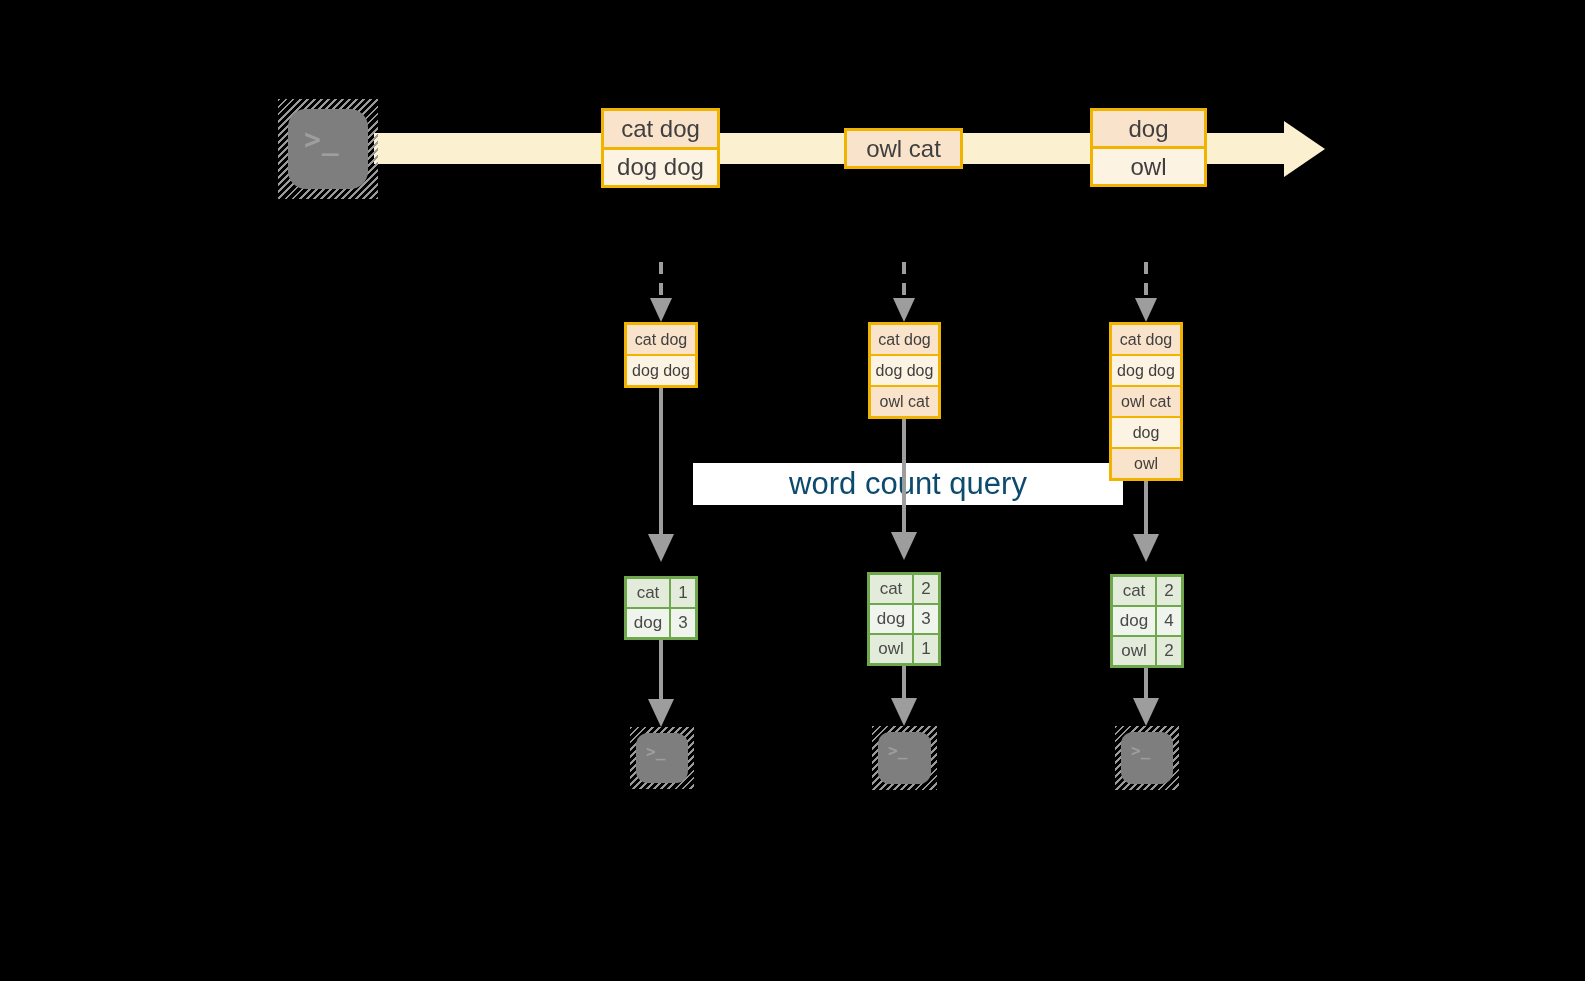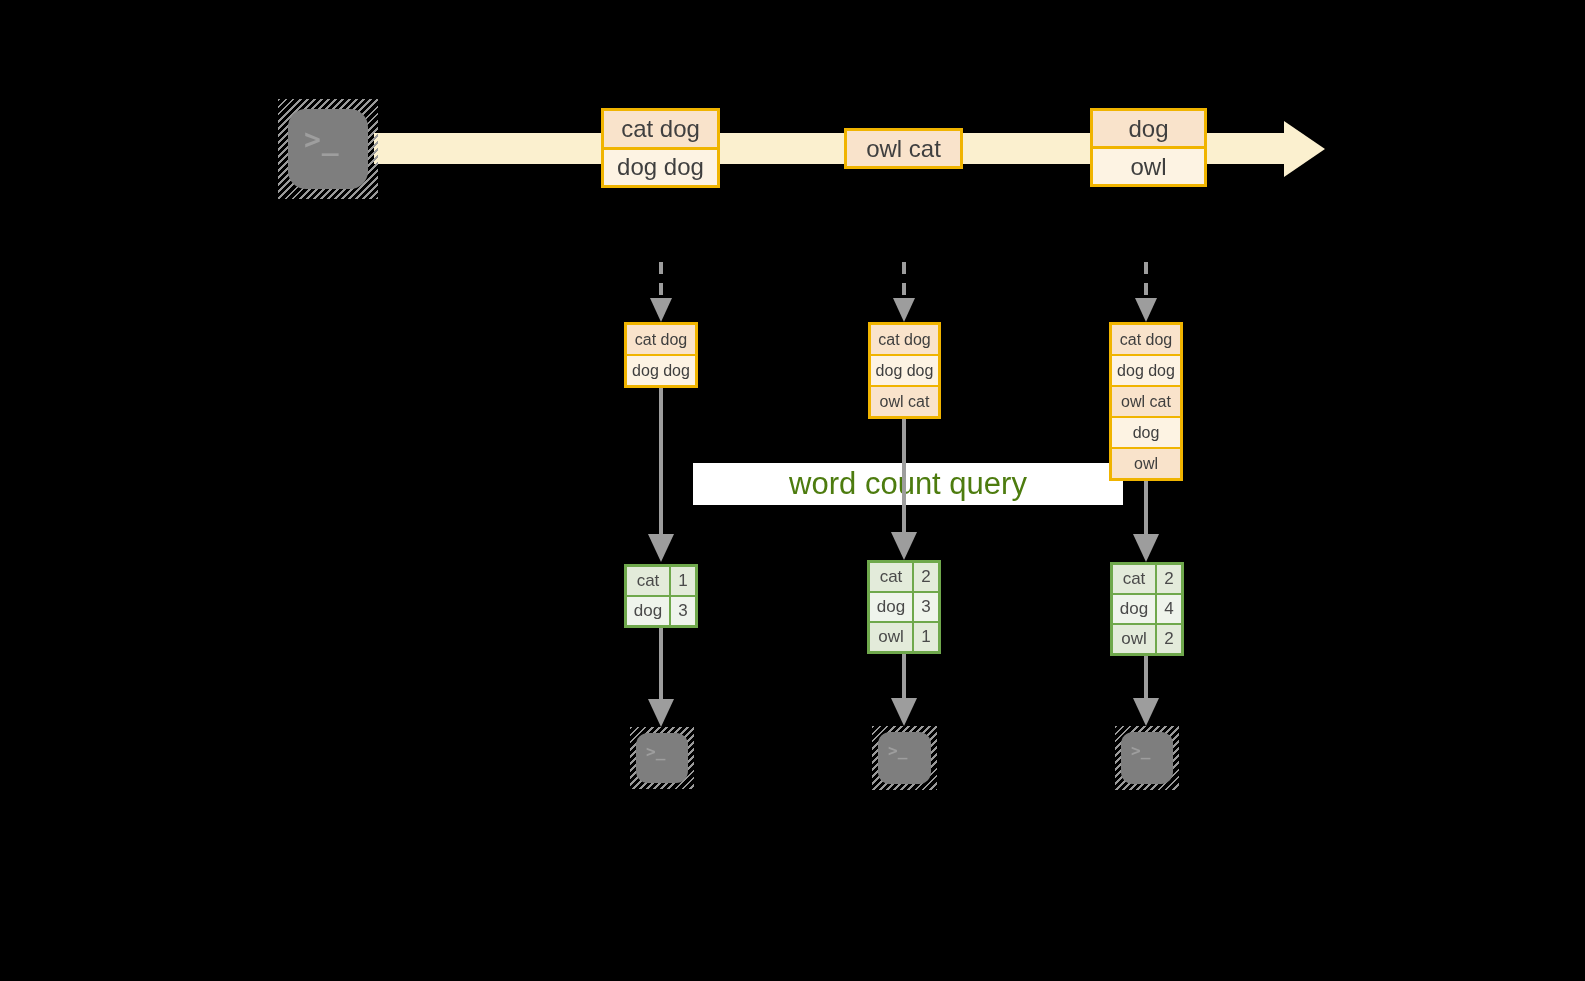--- a/index.html
+++ b/index.html
@@ -43,21 +43,21 @@
     color:#3f3f3f;
   }
   .obox .cell.dark { background:var(--peach,#f9e3cb); }
   .obox.big .cell { font-size:24px; }
   .obox.smallbox { gap:2px; }
   .obox.smallbox .cell { font-size:16px; }
 
   
   .gtable {
     position:absolute; border:3px solid var(--green,#6fa84c); background:var(--green,#6fa84c);
-    display:grid; grid-template-columns:42px 24px; gap:2px; z-index:4; box-sizing:border-box;
+    display:grid; grid-template-columns:42px 24px; gap:2px; z-index:4; box-sizing:border-box;margin-top:12px;
   }
   .gtable .cell {
     background:var(--green-light,#eff4ec); display:flex; align-items:center; justify-content:center;
     font-size:17px; color:#4a4a4a; height:28px;
   }
   .gtable .cell.dark { background:var(--green-dark,#e3ebda); }
 
   
   .aline { position:absolute; width:4px; background:var(--arrow,#9d9d9d);
     transform:translateX(-50%); z-index:3; }
@@ -65,21 +65,21 @@
   .ahead { position:absolute; width:0; height:0; transform:translateX(-50%);
     border-top:28px solid var(--arrow,#9d9d9d);
     border-left:13px solid transparent; border-right:13px solid transparent; z-index:3; }
   .ahead.dash { border-top-width:24px; border-left-width:11px; border-right-width:11px; }
 
   
   .query-label {
     position:absolute; left:693px; top:463px; width:430px; height:42px;
     background:var(--label-bg,#ffffff); z-index:1;
     display:flex; align-items:center; justify-content:center;
-    font-size:31px; font-weight:300; color:#4d7c0f;
+    font-size:31px; font-weight:300; color:#0c4a6e;
   }
 </style>
 </head>
 <body>
 
 <div class="canvas">
 
   <div class="stream-band"></div>
   <div class="stream-head"></div>
 

